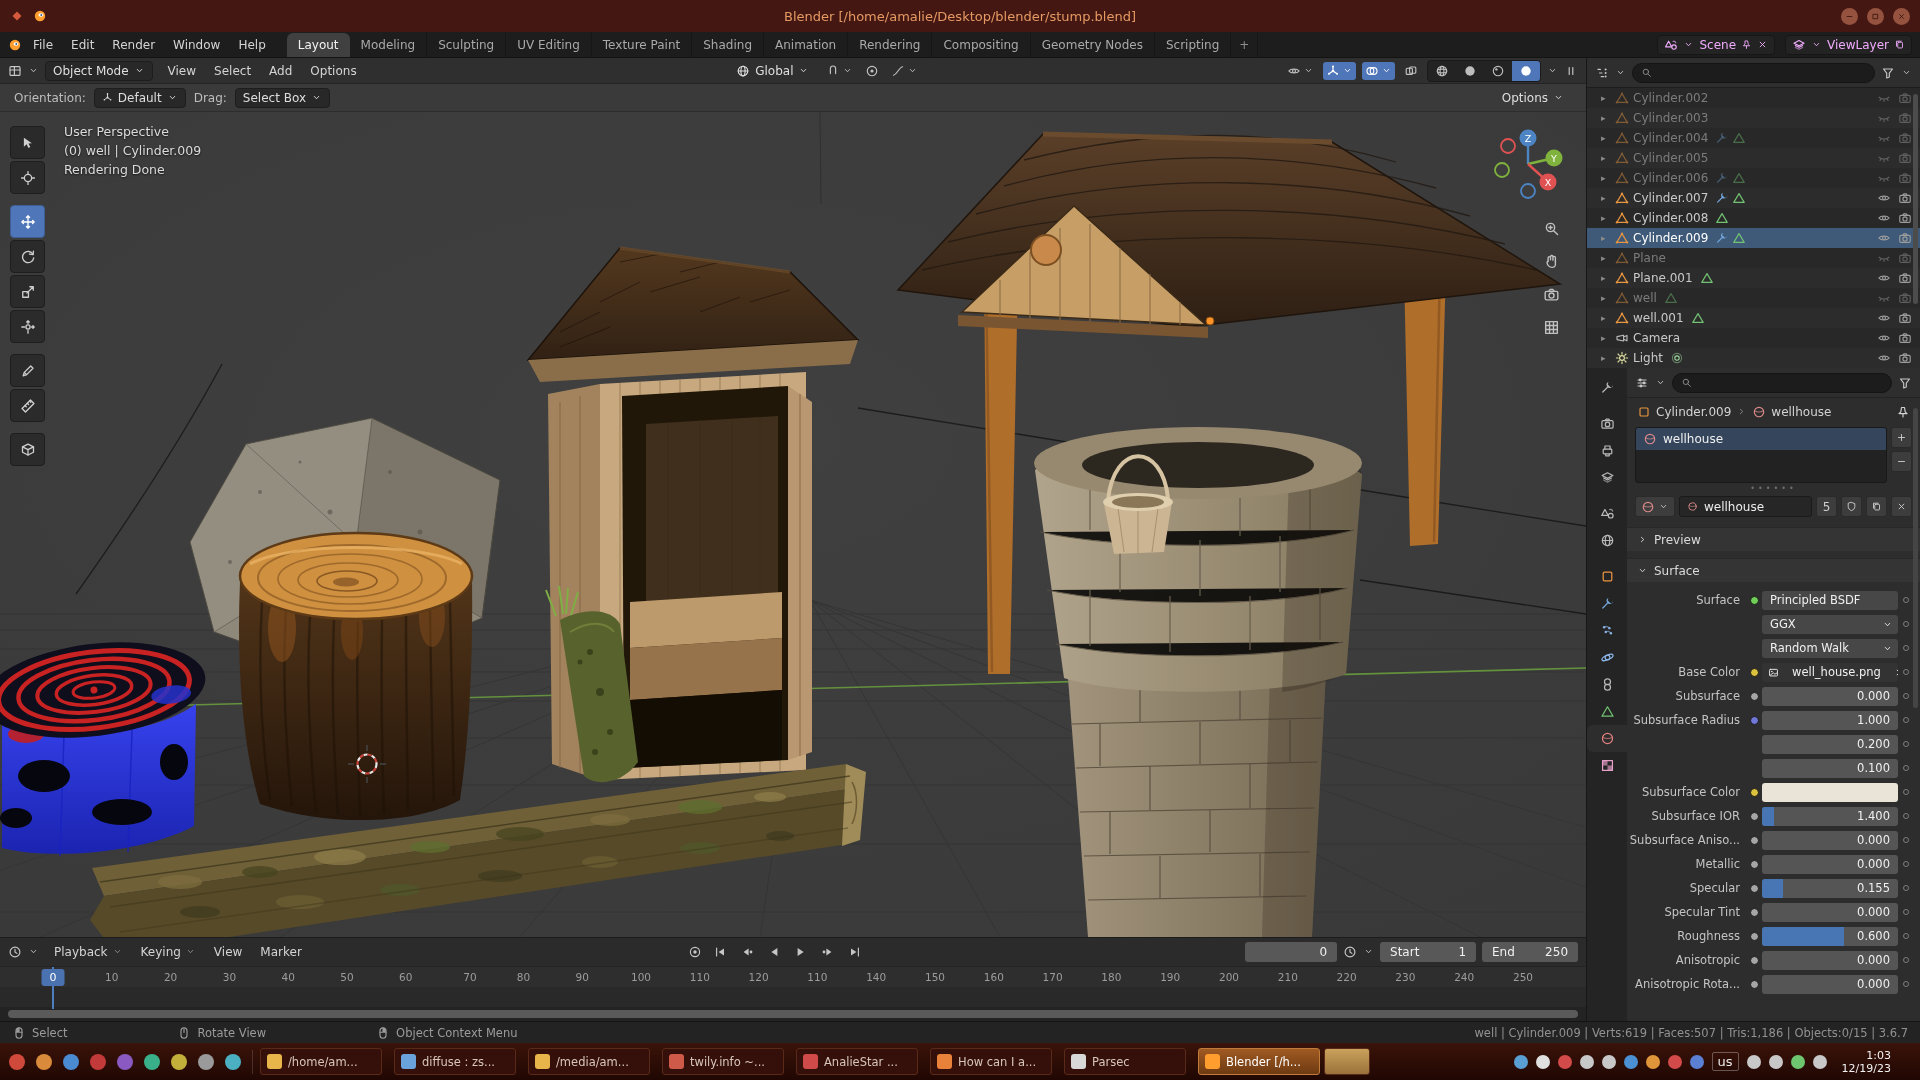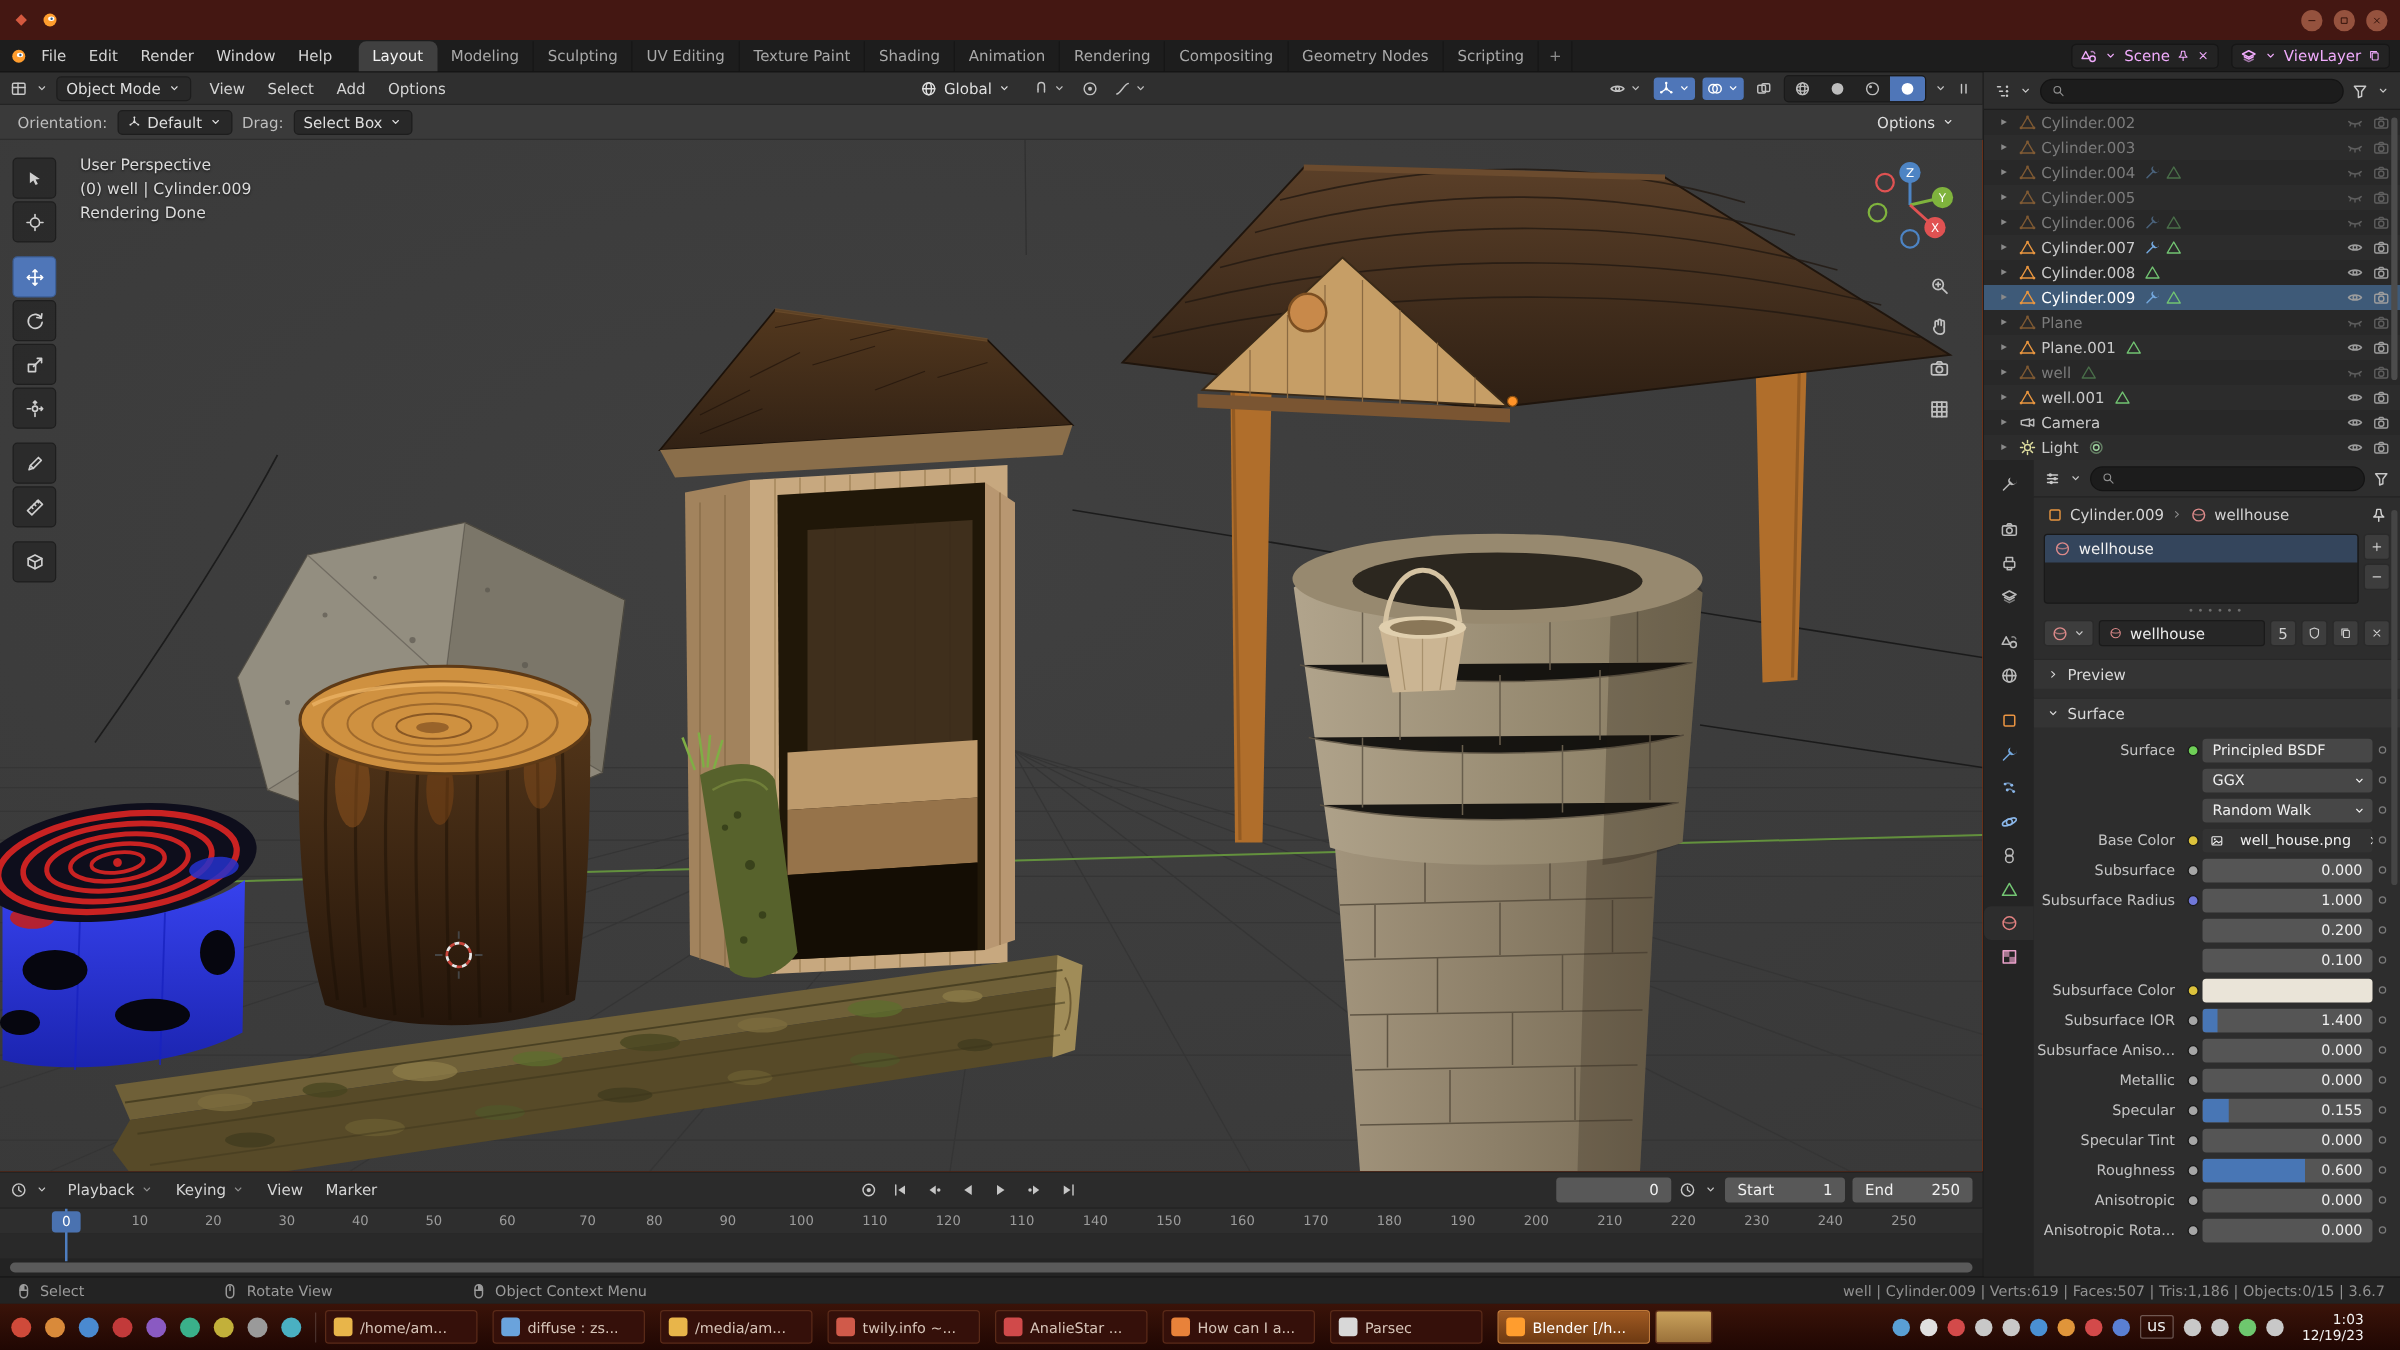--- a/index.html
+++ b/index.html
@@ -47,21 +47,21 @@
   .spacer{flex:1}
   .hdr-ic{display:flex;align-items:center;gap:2px;color:#c2c2c2;padding:2px 3px;border-radius:3px}
   .hdr-ic.active{background:#4f76b8;color:#fff}
   .shade-group{display:flex;background:#232323;border:1px solid #1a1a1a;border-radius:4px;overflow:hidden}
   .shade-btn{padding:3px 7px;color:#bdbdbd;display:flex;align-items:center}
   .shade-btn.active{background:#4f76b8;color:#fff}
 
   .vp-tools{height:28px;background:#3a3a3a;border-bottom:1px solid #2d2d2d;display:flex;align-items:center;gap:8px;padding:0 14px}
   .vt-label{color:#bdbdbd}
 
-  .viewport{flex:1;position:relative;background:#c2410c;overflow:hidden}
+  .viewport{flex:1;position:relative;background:#0c4a6e;overflow:hidden}
   .vp-scene{position:absolute;inset:0;width:100%;height:100%}
   .vp-text{position:absolute;left:64px;top:10px;color:#dcdcdc;font-size:12.5px;line-height:19px;text-shadow:0 1px 2px rgba(0,0,0,.65)}
   .left-toolbar{position:absolute;left:10px;top:14px;display:flex;flex-direction:column;gap:2px}
   .tool-btn{width:35px;height:33px;background:rgba(41,41,41,.9);border:1px solid #1e1e1e;border-radius:4px;
     display:flex;align-items:center;justify-content:center;color:#cfcfcf}
   .tool-btn .icn{width:16px;height:16px}
   .tool-btn.active{background:#4f76b8;color:#fff;border-color:#3d5f96}
   .tool-btn.grp{margin-top:9px}
   .nav-gizmo{position:absolute;right:16px;top:10px;width:84px;height:84px}
   .vp-side{position:absolute;right:26px;top:108px;display:flex;flex-direction:column;gap:16px;color:#c0c0c0}
@@ -172,20 +172,21 @@
           <rect x="3.8" y="3.8" width="6.4" height="6.4" transform="rotate(45 7 7)" class="f"></rect>
         </svg>
       </span>
     <span class="icn tb-logo">
         <svg viewBox="0 0 14 14">
           <circle cx="7" cy="7" r="5.2" class="f"></circle>
           <ellipse cx="8" cy="6" rx="2.5" ry="1.8" style="fill:#fff;stroke:none"></ellipse>
           <circle cx="8.3" cy="6" r="0.95" style="fill:#2a5a8a;stroke:none"></circle>
         </svg>
       </span>
+    <div class="tb-title">Blender [/home/amalie/Desktop/blender/stump.blend]</div>
     <div class="winbtns">
       <div class="winbtn">
           <span class="icn">
             <svg viewBox="0 0 14 14">
               <path d="M3.2 7 H10.8"></path>
             </svg>
           </span>
         </div>
       <div class="winbtn">
           <span class="icn">

